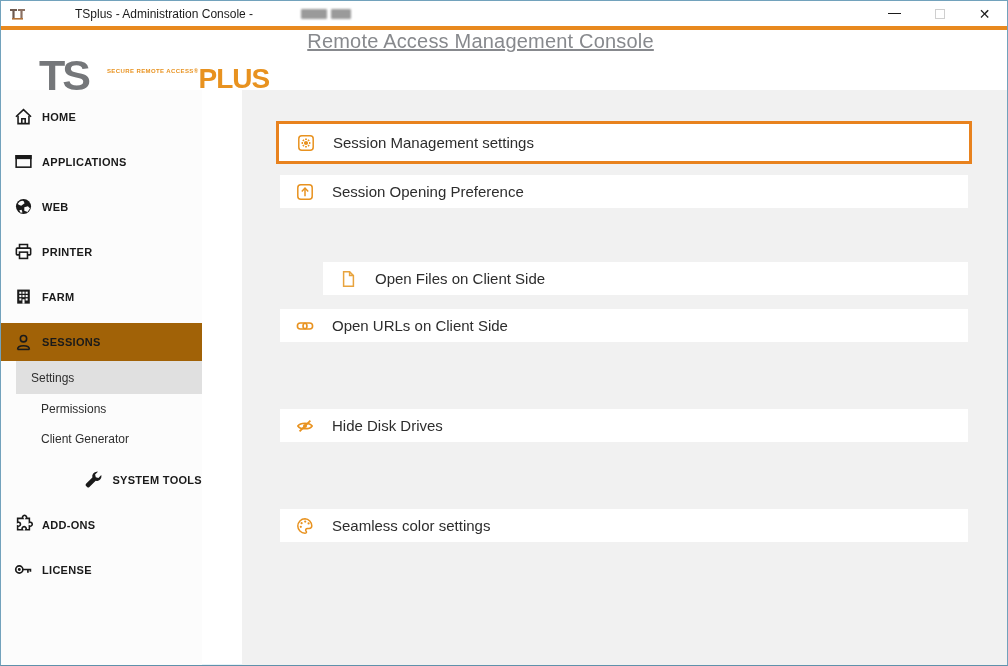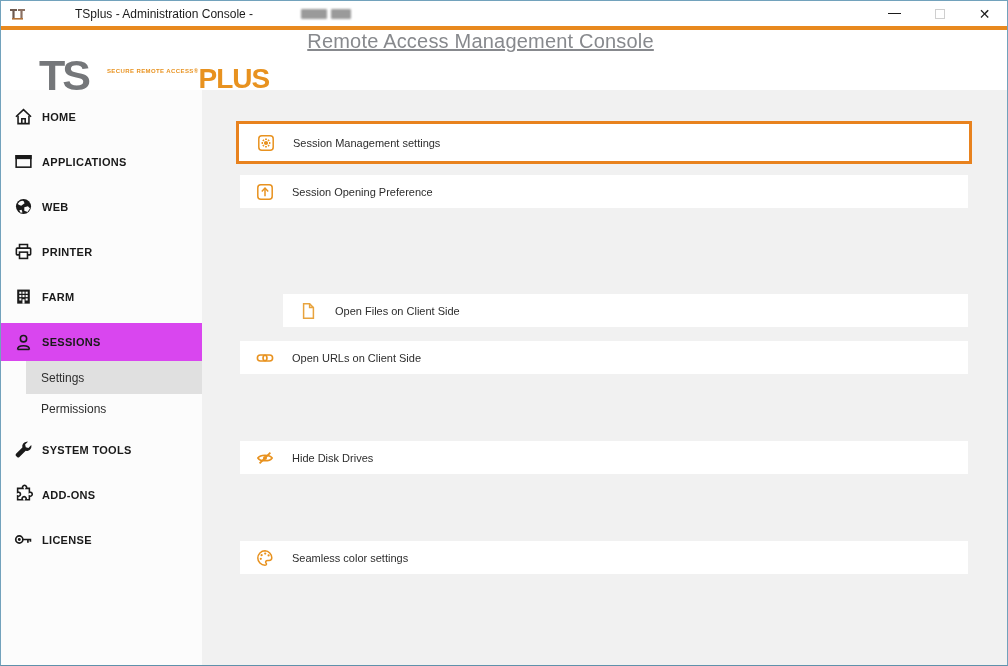--- a/index.html
+++ b/index.html
@@ -32,38 +32,38 @@
   
   .header { height:60px; background:#fff; display:flex; flex:0 0 auto; }
   .logo { margin-left:38px; display:flex; align-items:flex-end; cursor:default; }
   .logo-ts { font-size:43px; font-weight:800; color:#75777a; line-height:30px; letter-spacing:-3px; }
   .logo-col { display:flex; margin-left:19px; }
   .logo-tagline { font-size:6px; font-weight:700; letter-spacing:.4px; line-height:7px; }
   .logo-plus { font-size:28px; font-weight:800; line-height:22px; letter-spacing:-1px; }
   .header-title { margin-left:38px; font-size:20px; font-weight:400; color:#87898d; letter-spacing:.2px;text-decoration:underline; }
 
   
-  .body { flex:1 1 auto; display:flex; min-height:0; }
+  .body { flex:1 1 auto; display:flex; min-height:0;gap:40px; }
 
   .sidebar { width:201px; background:#fcfcfc; flex:0 0 auto; padding-top:4px; }
   .nav-item { height:45px; display:flex; align-items:center; }
   .nav-item .nav-icon { width:22px; margin:0 8px 0 11px; display:flex; align-items:center; justify-content:center; }
   .nav-label { font-size:11px; font-weight:700; color:#1a1a1a; letter-spacing:.3px; white-space:nowrap; }
   .nav-item.selected { height:38px; margin-top:4px; }
   .sub-item { height:30px; display:flex; align-items:center; padding-left:40px;
               font-size:12px; color:#2e2e2e; }
-  .sub-item.selected { height:33px; margin-left:25px; padding-left:15px; }
-  .nav-item.tools { margin-top:3px; }
+  .sub-item.selected { height:33px; margin-left:15px; padding-left:15px; }
+  .nav-item.tools { margin-top:3px;justify-content:flex-end; }
 
   .main { flex:1 1 auto; background:#f1f1f1; padding:31px 39px 0 38px; overflow:hidden; }
   .btn-row { height:33px; background:#fff; display:flex; align-items:center; cursor:pointer; }
   .btn-icon { width:20px; height:20px; margin:0 17px 0 15px; flex:0 0 auto; }
-  .btn-label { font-size:11px; color:#2d2d2d; white-space:nowrap; }
+  .btn-label { font-size:15px; color:#2d2d2d; white-space:nowrap; }
   .hl-wrap { border:3px solid #e8821e; padding:2px; background:#fff; margin:0 -4px 11px -4px; }
-  .mb-68 { margin-bottom:86px; }
+  .mb-68 { margin-bottom:54px; }
   .mb-14 { margin-bottom:14px;margin-left:43px; }
   .mb-67 { margin-bottom:67px; }
 
   svg { display:block; }
 </style>
 </head>
 <body>
 
 <div class="window">
 
@@ -165,36 +165,39 @@
                 <rect x="12" y="8.6" width="2" height="2"></rect>
               <rect x="6" y="11.8" width="2" height="2"></rect>
                 <rect x="12" y="11.8" width="2" height="2"></rect>
               <rect x="9" y="12.6" width="2" height="4.2"></rect>
             </g>
           </svg>
         </span>
         <span class="nav-label">FARM</span>
       </div>
 
-      <div class="nav-item selected" style="background:#d946ef;">
+      <div class="nav-item selected" style="background:#a16207;">
         <span class="nav-icon">
           <svg width="21" height="21" viewBox="0 0 20 20" fill="none" stroke="#1a1a1a" stroke-width="1.5">
             <circle cx="10" cy="6.4" r="3"></circle>
             <path d="M4.4 16.6 c0-4.6 11.2-4.6 11.2 0"></path>
             <path d="M4.4 16.6 H15.6"></path>
           </svg>
         </span>
         <span class="nav-label">SESSIONS</span>
       </div>
 
       <div class="sub-item selected" style="background:#e0e0e0;">
         <span>Settings</span>
       </div>
       <div class="sub-item">
         <span>Permissions</span>
+      </div>
+      <div class="sub-item">
+        <span>Client Generator</span>
       </div>
 
       <div class="nav-item tools">
         <span class="nav-icon">
           <svg width="21" height="21" viewBox="0 0 20 20">
             <path fill="#1a1a1a" d="M13.2 2.6 a4.4 4.4 0 0 0-4.3 5.4 L2.9 14 a1.6 1.6 0 0 0 0 2.2 l1 1 a1.6 1.6 0 0 0 2.2 0 l6-6 a4.4 4.4 0 0 0 5.3-5.4 l-2.7 2.7 -2.5-0.7 -0.7-2.5 2.7-2.7 a4.4 4.4 0 0 0-1-0.2 z"></path>
           </svg>
         </span>
         <span class="nav-label">SYSTEM TOOLS</span>
       </div>

